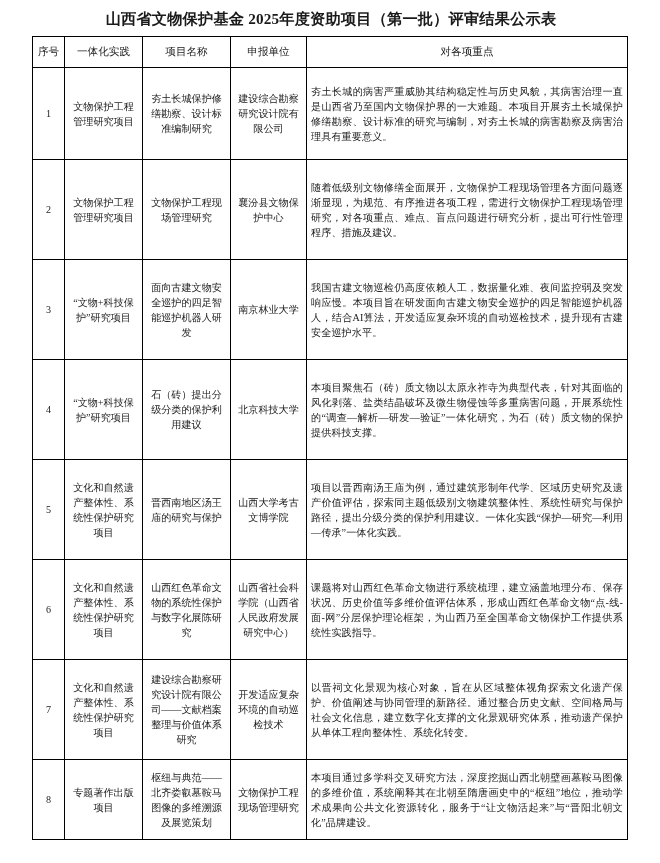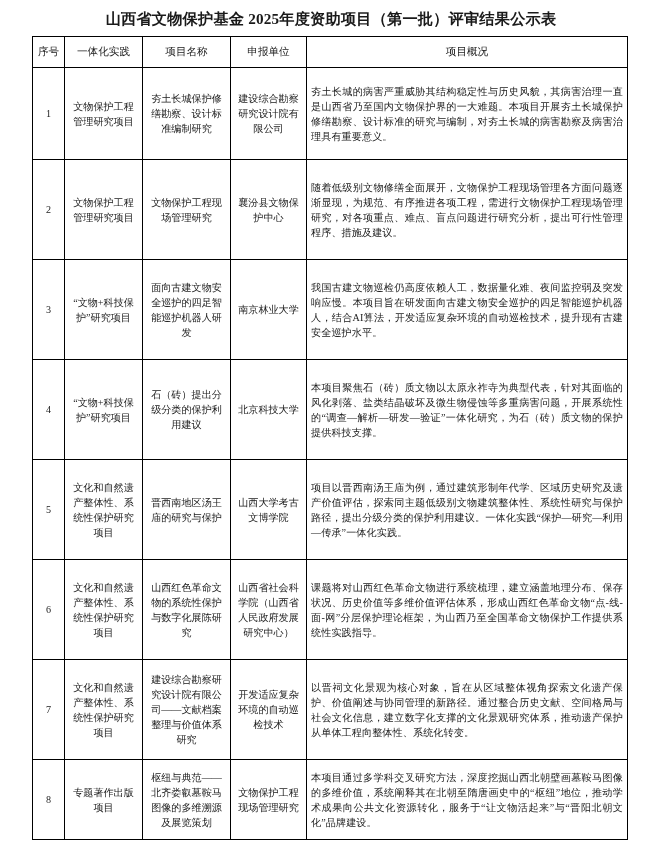--- a/index.html
+++ b/index.html
@@ -98,21 +98,21 @@
       <col class="col-name">
       <col class="col-unit">
       <col class="col-desc">
     </colgroup>
     <thead>
       <tr>
         <th>序号</th>
         <th>一体化实践</th>
         <th>项目名称</th>
         <th>申报单位</th>
-        <th>项目概况</th>
+        <th>对各项重点</th>
       </tr>
     </thead>
     <tbody>
       <tr>
         <td class="cell-no">1</td>
         <td class="cell-cat">文物保护工程管理研究项目</td>
         <td class="cell-name">夯土长城保护修缮勘察、设计标准编制研究</td>
         <td class="cell-unit">建设综合勘察研究设计院有限公司</td>
         <td class="cell-desc">夯土长城的病害严重威胁其结构稳定性与历史风貌，其病害治理一直是山西省乃至国内文物保护界的一大难题。本项目开展夯土长城保护修缮勘察、设计标准的研究与编制，对夯土长城的病害勘察及病害治理具有重要意义。</td>
       </tr>

